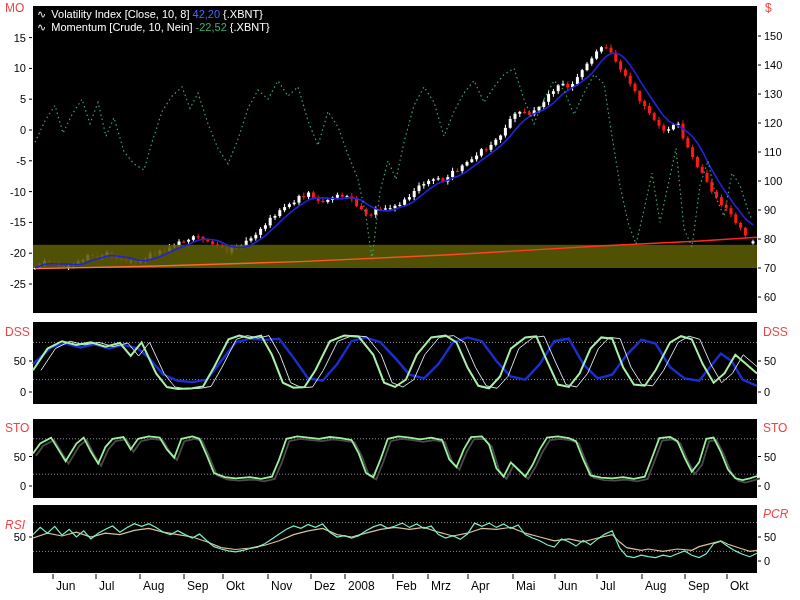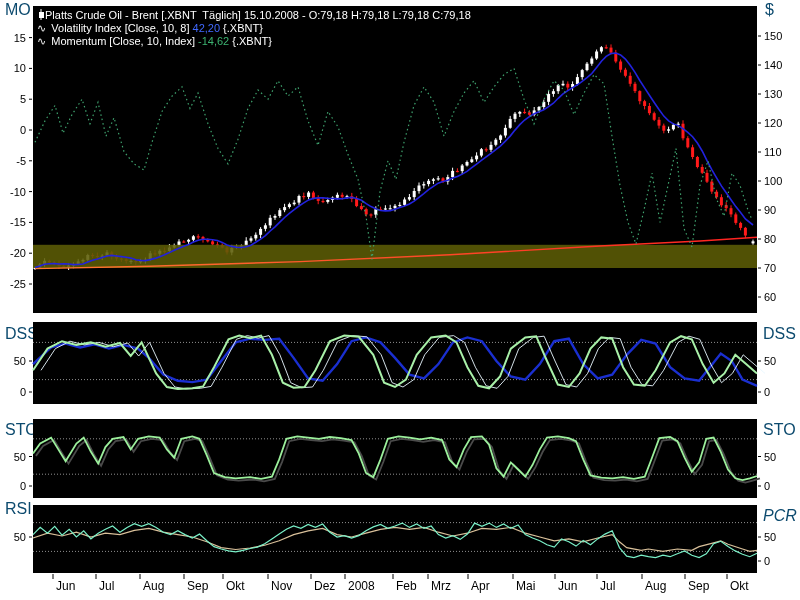--- a/index.html
+++ b/index.html
@@ -1,19 +1,19 @@
 <!DOCTYPE html>
 <html><head>
 <meta charset="utf-8">
 <style>
   html,body{margin:0;padding:0;}
   body{width:800px;height:600px;position:relative;background:#ffffff;
        font-family:"Liberation Sans",sans-serif;overflow:hidden;}
   #chart{position:absolute;left:0;top:0;}
-  .axis-title{position:absolute;font-size:16px;color:#0c4a6e;white-space:nowrap;overflow:hidden;}
+  .axis-title{position:absolute;font-size:12px;color:#ef4444;white-space:nowrap;overflow:hidden;}
   .leftcol{width:28px;}
   .legend{position:absolute;left:37px;top:8px;color:#fff;font-size:11px;line-height:13px;}
   .legend div{white-space:pre;}
   .legend span{white-space:pre;}
   .wicon{color:#e8e8e8;font-size:11px;padding-right:2px;}
   .cicon{display:inline-block;width:8px;position:relative;top:1px;}
 </style>
 </head>
 <body>
 
@@ -442,23 +442,19 @@
     <line x1="727" y1="574" x2="727" y2="579" stroke="#000" stroke-width="1"></line>
     <text x="730" y="590" text-anchor="start" font-size="12" fill="#000000" font-family="&quot;Liberation Sans&quot;,sans-serif">Okt</text>
   </svg>
 
 <div class="axis-title" style="left:5px;top:1px;">MO</div>
 <div class="axis-title" style="left:765px;top:1px;">$</div>
 <div class="axis-title leftcol" style="left:5px;top:325px;">DSS</div>
 <div class="axis-title" style="left:763px;top:325px;width:37px;">DSS</div>
 <div class="axis-title leftcol" style="left:5px;top:421px;">STO</div>
 <div class="axis-title" style="left:763px;top:421px;width:37px;">STO</div>
-<div class="axis-title leftcol" style="left:5px;top:500px;">RSI</div>
+<div class="axis-title leftcol" style="left:5px;top:518px;font-style:italic;">RSI</div>
 <div class="axis-title" style="left:763px;top:507px;width:37px;font-style:italic;">PCR</div>
 
 <div class="legend">
-  <div><span class="cicon"><svg width="8" height="11">
-          <line x1="4" y1="0" x2="4" y2="11" stroke="#fff" stroke-width="1"></line>
-          <rect x="2" y="3" width="5" height="6" fill="#fff"></rect>
-        </svg></span><span>Platts Crude Oil - Brent [.XBNT  Täglich] 15.10.2008 - O:79,18 H:79,18 L:79,18 C:79,18</span></div>
   <div><span class="wicon">∿ </span><span>Volatility Index [Close, 10, 8] </span><span style="color: rgb(65, 105, 255);">42,20</span><span> {.XBNT}</span></div>
-  <div><span class="wicon">∿ </span><span>Momentum [Close, 10, Index] </span><span style="color: rgb(60, 179, 113);">-14,62</span><span> {.XBNT}</span></div>
+  <div><span class="wicon">∿ </span><span>Momentum [Crude, 10, Nein] </span><span style="color: rgb(60, 179, 113);">-22,52</span><span> {.XBNT}</span></div>
 </div>
 
 </body></html>

